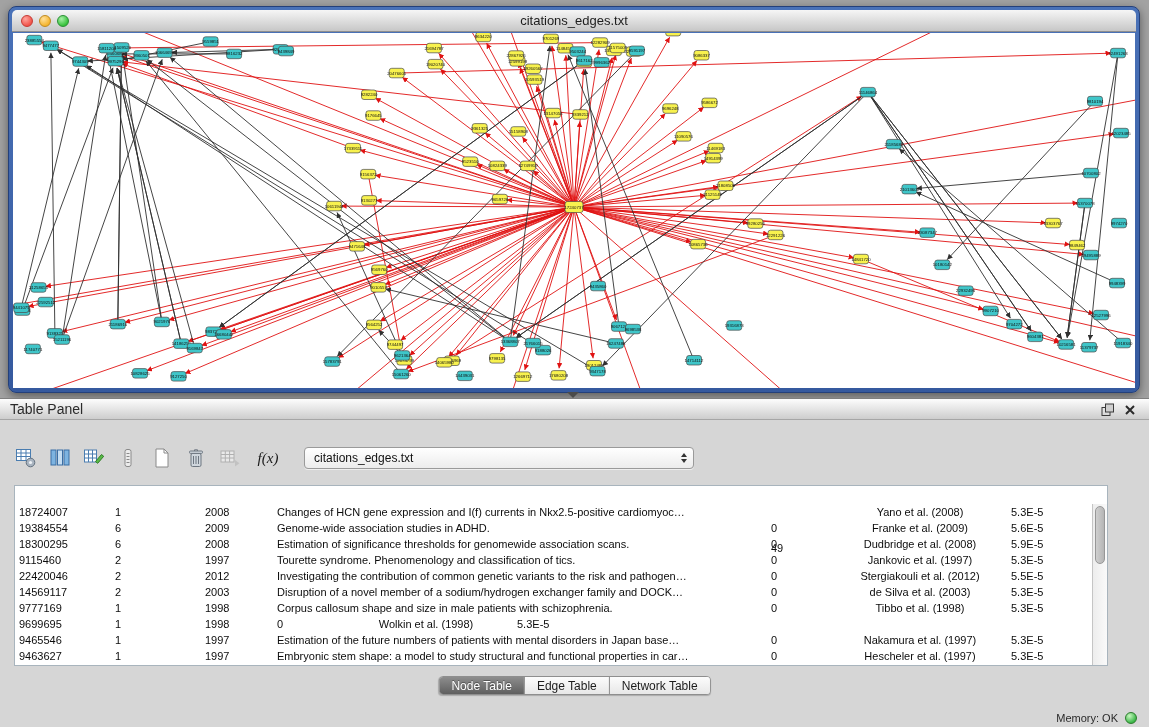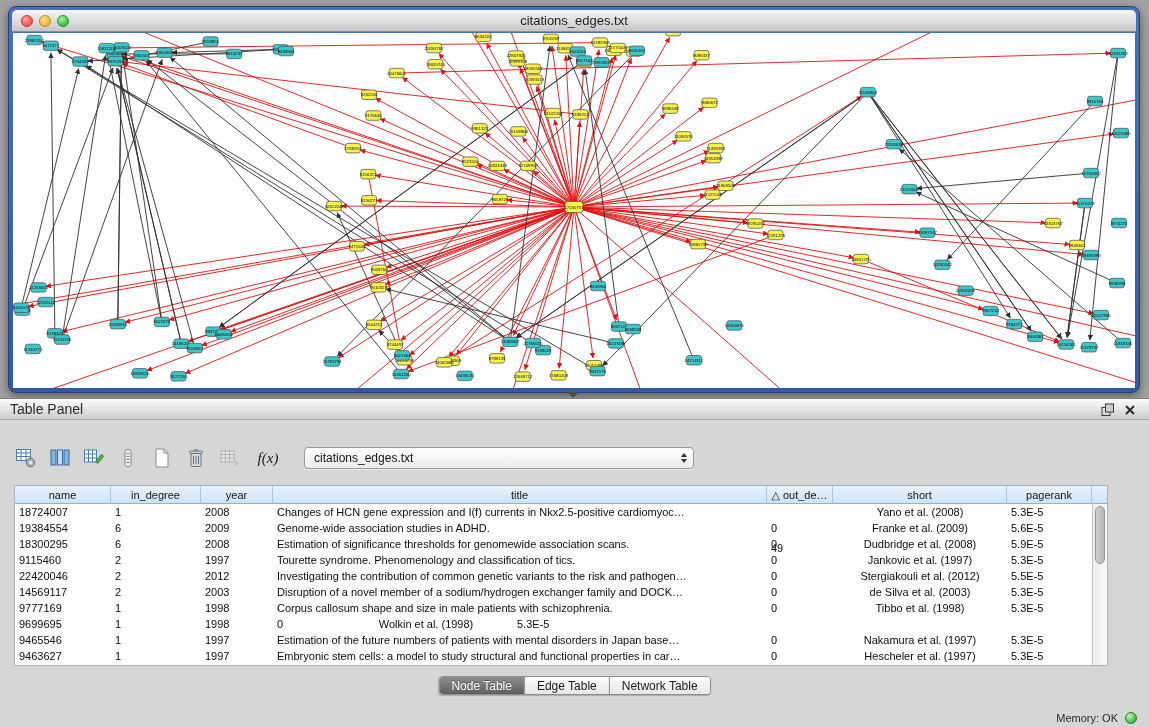--- a/index.html
+++ b/index.html
@@ -645,30 +645,20 @@
     <div class="dropdown">
       <span class="dd-label">citations_edges.txt</span>
       <span class="dd-arrows">
           <i class="tri up"></i>
           <i class="tri dn"></i>
         </span>
     </div>
   </div>
 
   <div class="table">
-    <div class="thead">
-        <div class="th" style="width: 96px;">name</div>
-        <div class="th" style="width: 90px;">in_degree</div>
-        <div class="th" style="width: 72px;">year</div>
-        <div class="th" style="width: 494px;">title</div>
-        <div class="th" style="width: 66px;">△ out_de…</div>
-        <div class="th" style="width: 174px;">short</div>
-        <div class="th" style="width: 85px;">pagerank</div>
-        <div class="th filler"></div>
-      </div>
     <div class="tbody">
         <div class="tr">
           <div class="td" style="width: 96px;">18724007</div>
           <div class="td" style="width: 90px;">1</div>
           <div class="td" style="width: 72px;">2008</div>
           <div class="td" style="width: 494px;">Changes of HCN gene expression and I(f) currents in Nkx2.5-positive cardiomyoc…</div>
           <div class="td" style="width: 66px; margin-top: 36px;">49</div>
           <div class="td" style="width: 174px; justify-content: center;">Yano et al. (2008)</div>
           <div class="td" style="width: 85px;">5.3E-5</div>
         </div>
@@ -740,21 +730,21 @@
           <div class="td" style="width: 72px;">1997</div>
           <div class="td" style="width: 494px;">Estimation of the future numbers of patients with mental disorders in Japan base…</div>
           <div class="td" style="width: 66px;">0</div>
           <div class="td" style="width: 174px; justify-content: center;">Nakamura et al. (1997)</div>
           <div class="td" style="width: 85px;">5.3E-5</div>
         </div>
         <div class="tr">
           <div class="td" style="width: 96px;">9463627</div>
           <div class="td" style="width: 90px;">1</div>
           <div class="td" style="width: 72px;">1997</div>
-          <div class="td" style="width: 494px;">Embryonic stem cells: a model to study structural and functional properties in car…</div>
+          <div class="td" style="width: 494px;">Embryonic stem shape: a model to study structural and functional properties in car…</div>
           <div class="td" style="width: 66px;">0</div>
           <div class="td" style="width: 174px; justify-content: center;">Hescheler et al. (1997)</div>
           <div class="td" style="width: 85px;">5.3E-5</div>
         </div>
       </div>
     <div class="vscroll">
       <div class="vthumb"></div>
     </div>
   </div>
 

